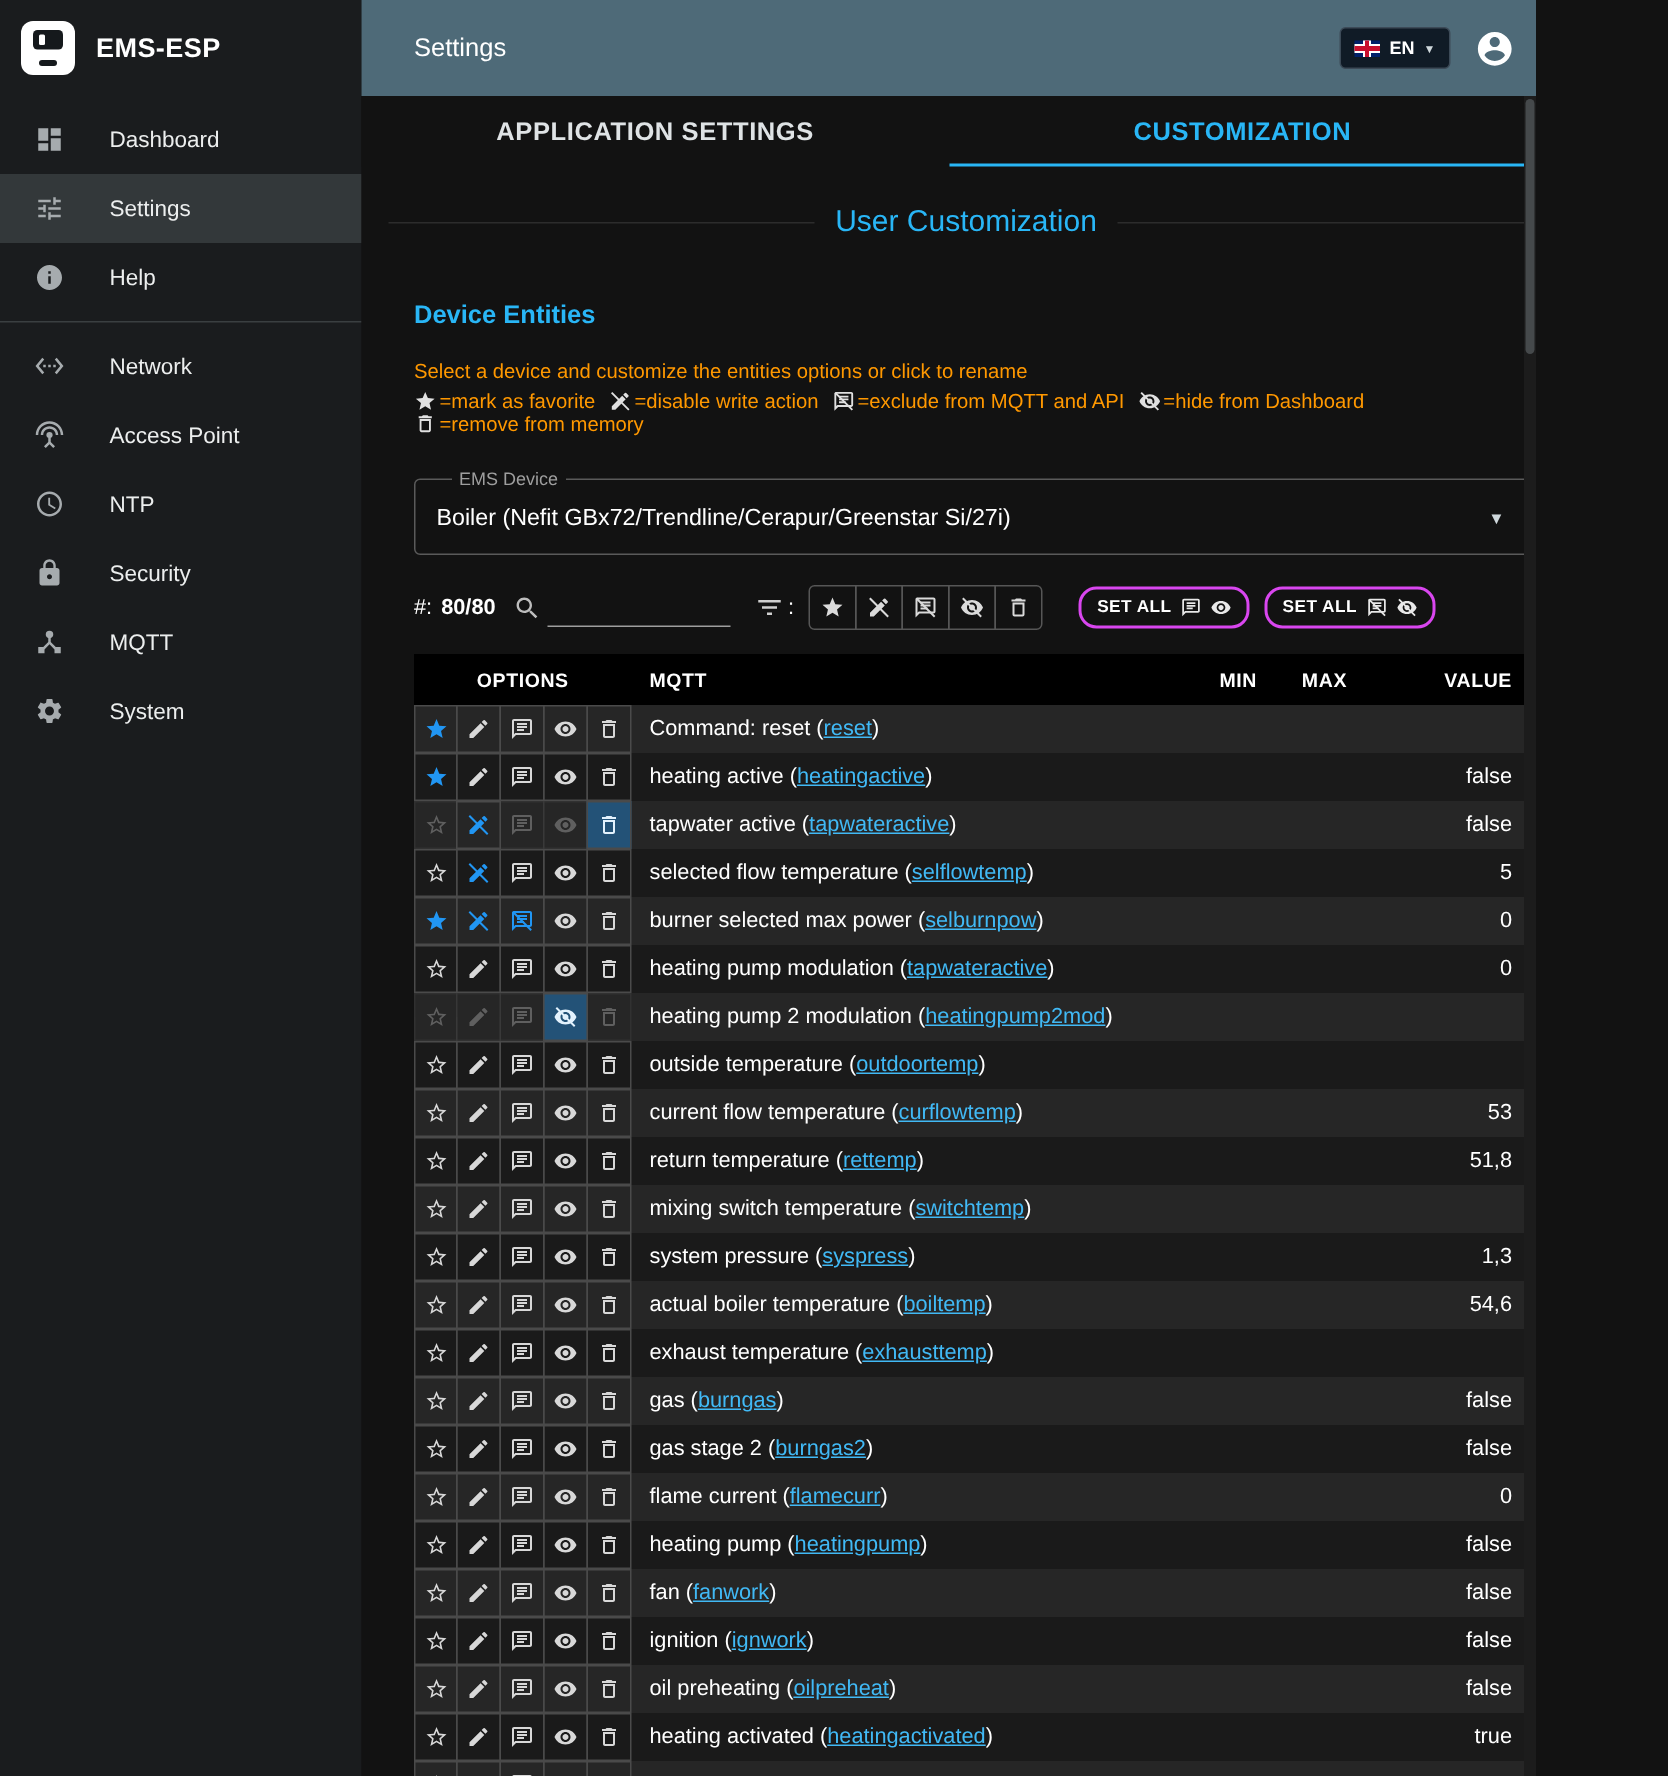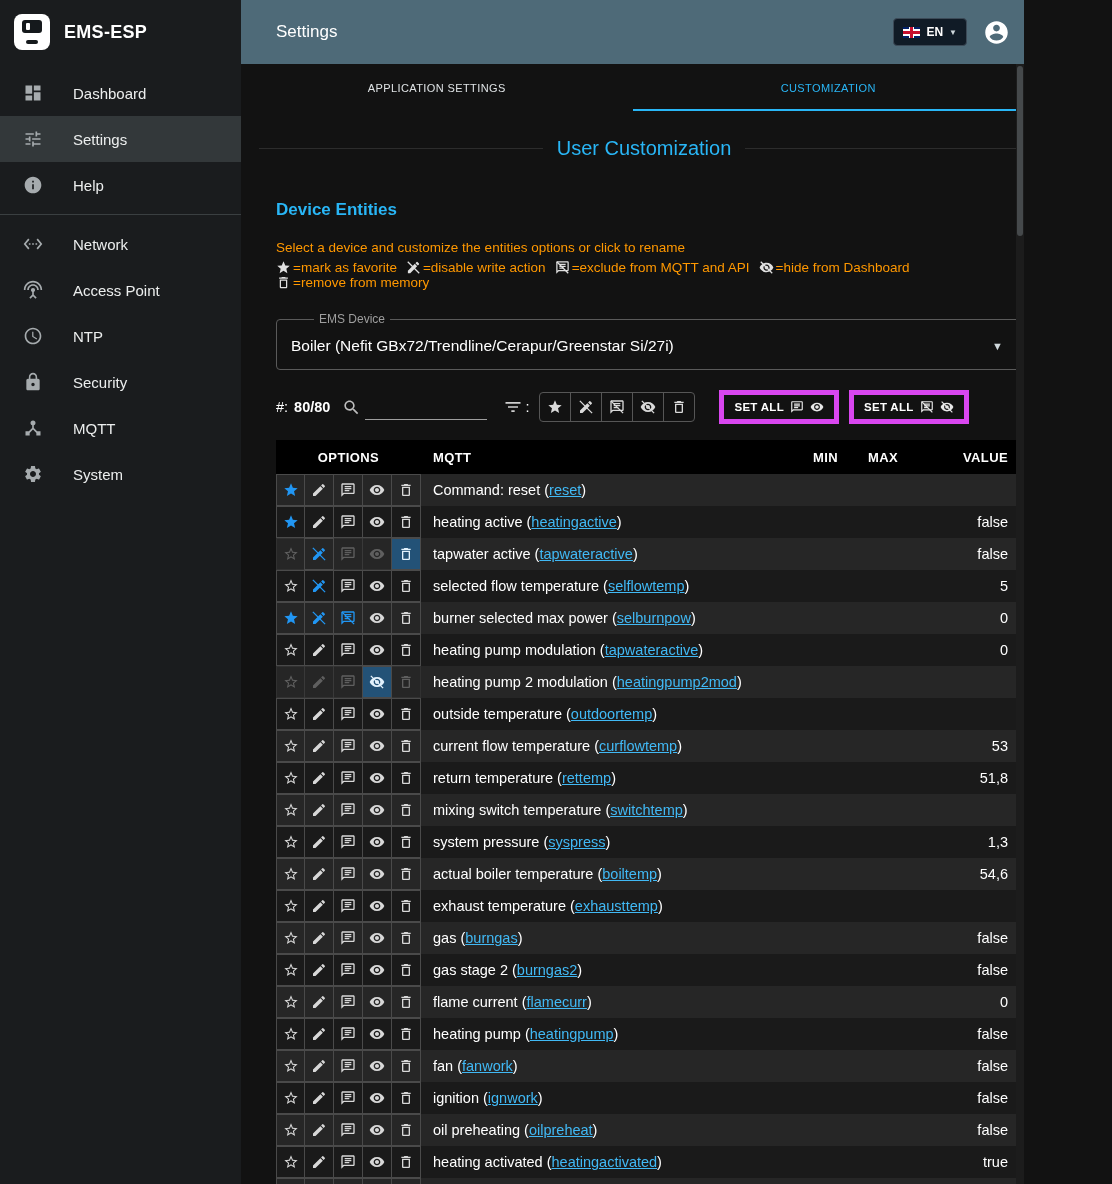--- a/index.html
+++ b/index.html
@@ -35,55 +35,55 @@
   .flag{width:17px;height:11px;display:inline-block;background-color:#012169;
     background-image:
       linear-gradient(to right, transparent 43%, #c8102e 43%, #c8102e 57%, transparent 57%),
       linear-gradient(to bottom, transparent 36%, #c8102e 36%, #c8102e 64%, transparent 64%),
       linear-gradient(to right, transparent 35%, #fff 35%, #fff 65%, transparent 65%),
       linear-gradient(to bottom, transparent 22%, #fff 22%, #fff 78%, transparent 78%);}
   .caret{font-size:8px;color:#cfd8dc;}
   .avatar{margin-left:16px;color:#fff;font-size:27px;display:inline-flex;cursor:pointer;}
 
   .tabs{display:flex;height:47px;flex:0 0 47px;background:var(--main-bg);}
-  .tab{flex:1;display:flex;align-items:center;justify-content:center;font-size:11px;font-weight:400;
+  .tab{flex:1;display:flex;align-items:center;justify-content:center;font-size:17px;font-weight:700;
     letter-spacing:.4px;color:#dfe3e5;position:relative;cursor:pointer;text-transform:uppercase;}
   .tab.active{color:var(--accent);}
   .tab.active::after{content:"";position:absolute;left:0;right:0;bottom:0;height:2px;background:var(--accent);}
 
   .content{flex:1;padding:0 4px 0 35px;overflow:hidden;}
   .title-divider{display:flex;align-items:center;gap:14px;margin:26px -9px 0 -17px;}
   .title-divider .line{flex:1;height:1px;background:#2c2c2c;}
   .title-divider h1{margin:0;font-size:20px;font-weight:400;color:var(--accent);white-space:nowrap;}
   .section-title{margin:40px 0 0;font-size:17px;font-weight:bold;color:var(--accent);}
   .instructions{margin:20px 0 0;font-size:13.5px;color:var(--warning);}
   .legend{margin:5px 0 0;font-size:13.5px;color:var(--warning);display:flex;align-items:center;flex-wrap:wrap;}
   .legend-item{display:inline-flex;align-items:center;margin-right:9px;}
   .legend-icon{color:#e0e0e0;font-size:15px;display:inline-flex;margin-right:2px;}
 
   fieldset.device{margin:22px 0 0;border:1px solid #5a5a5a;border-radius:4px;padding:8px 14px 14px;cursor:pointer;}
-  fieldset.device legend{font-size:12px;color:#9e9e9e;padding:0 5px;margin-left:23px;}
+  fieldset.device legend{font-size:12px;color:#9e9e9e;padding:0 5px;margin-left:10px;}
   .select-row{display:flex;justify-content:space-between;align-items:center;color:#fff;font-size:15.5px;margin-top:3px;text-align:right;}
   .dd-arrow{color:#cfd8dc;font-size:11px;margin-right:2px;}
 
   .toolbar{display:flex;align-items:center;margin-top:20px;}
   .count-label{color:#fff;font-size:14.5px;}
   .count{color:#fff;font-weight:bold;font-size:14.5px;margin-left:6px;}
   .search-icon{color:#bdbdbd;font-size:19px;display:inline-flex;margin-left:12px;}
   .search-input{width:122px;background:transparent;border:none;border-bottom:1px solid #9e9e9e;color:#fff;
     font-size:14px;height:26px;margin-left:4px;outline:none;font-family:inherit;}
   .filter-icon{color:#cfcfcf;font-size:20px;display:inline-flex;margin-left:16px;cursor:pointer;}
   .filter-colon{color:#fff;font-size:14.5px;margin-left:2px;}
   .toggle-group{display:flex;margin-left:10px;}
   .toggle-btn{width:32px;height:30px;background:transparent;border:1px solid #565656;color:#dadada;
     display:flex;align-items:center;justify-content:center;font-size:16px;margin-left:-1px;cursor:pointer;padding:0;}
   .toggle-btn:first-child{margin-left:0;border-radius:4px 0 0 4px;}
   .toggle-btn:last-child{border-radius:0 4px 4px 0;}
   .setall-wrap{display:flex;margin-left:24px;gap:10px;}
-  .setall{display:flex;align-items:center;gap:6px;background:transparent;border:5px solid #d946ef;border-radius:0;
+  .setall{display:flex;align-items:center;gap:6px;background:transparent;border:2px solid #d946ef;border-radius:12px;
     color:#fff;font-size:11.5px;font-weight:bold;letter-spacing:.3px;padding:5px 10px;cursor:pointer;font-family:inherit;}
   .sa-icon{display:inline-flex;font-size:14px;color:#e8e8e8;}
 
   
   .table{margin-top:16px;}
   .thead{display:grid;grid-template-columns:145px 1fr 60px 60px 110px;background:#000;height:34px;
     align-items:center;color:#fff;font-size:13px;font-weight:bold;letter-spacing:.4px;padding-right:12px;}
   .th-options{text-align:center;}
   .th-name{padding-left:12px;}
   .th-num{text-align:right;}

